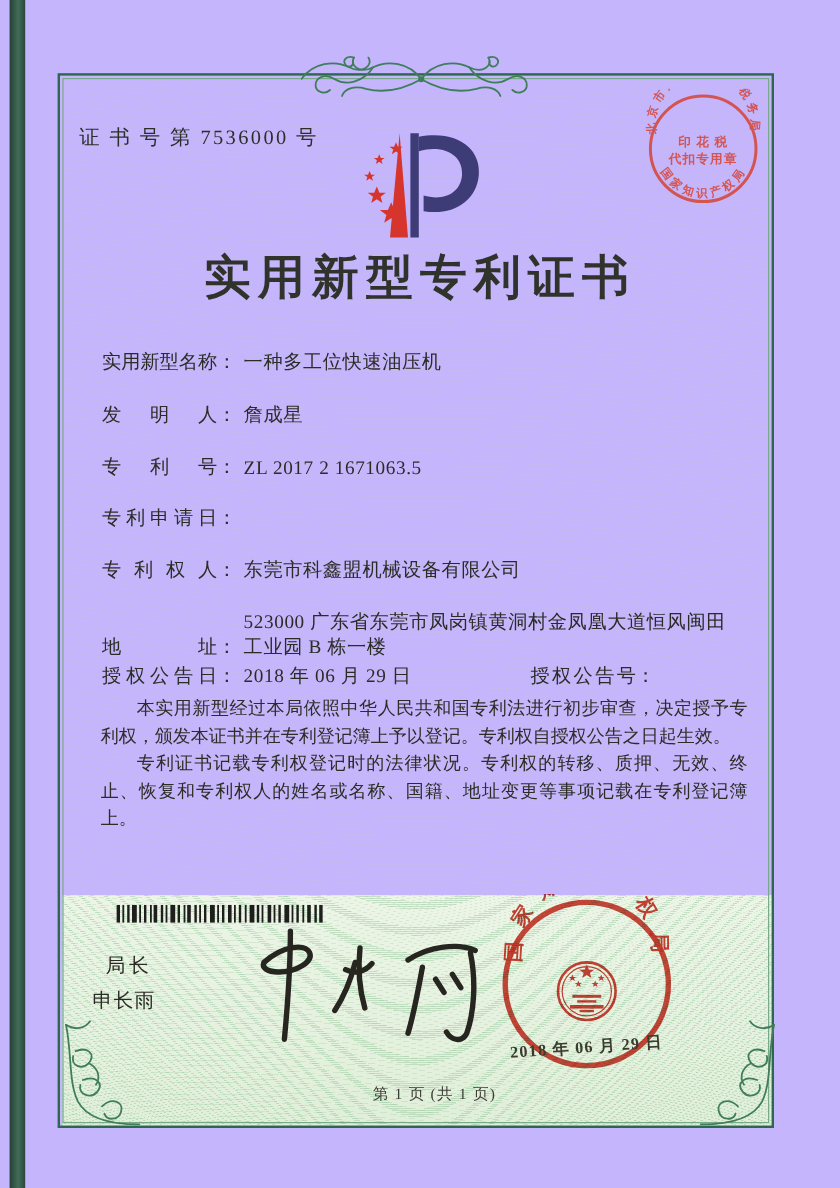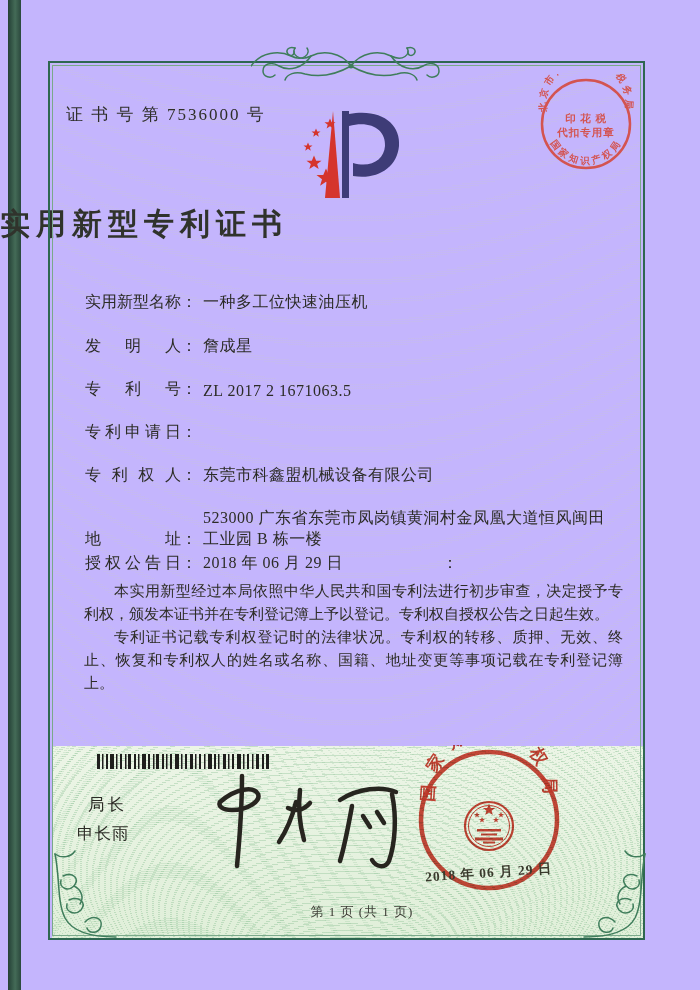--- a/index.html
+++ b/index.html
@@ -30,22 +30,22 @@
   .paper-waves{
     position:absolute;left:52px;top:64px;width:592px;height:682px;z-index:0;
     background-image:repeating-radial-gradient(ellipse 1000px 300px at 50% 160%, rgba(205,208,178,.14) 0 1px, rgba(0,0,0,0) 1px 7px);
   }
   .cert-no{
     position:absolute;left:66px;top:103px;font-size:17px;letter-spacing:2px;color:#2e2e29;z-index:3;
   }
   .logo{position:absolute;left:283px;top:108px;z-index:3;}
   .tax-stamp{position:absolute;left:536px;top:74px;z-index:5;opacity:.88;}
   .title{
-    position:absolute;left:0;top:204px;width:700px;z-index:3;
-    font-size:30px;font-weight:600;letter-spacing:6px;color:#30332c;
+    position:absolute;left:0;top:204px;width:700px;text-align:center;z-index:3;
+    font-size:39px;font-weight:600;letter-spacing:6px;color:#30332c;
   }
   .fields{position:absolute;left:0;top:0;width:700px;z-index:3;font-size:16px;}
   .frow{position:absolute;left:85px;display:flex;align-items:flex-end;}
   .flabel{
     display:inline-block;width:96px;text-align:justify;text-align-last:justify;
     color:#2c2c27;flex:none;
   }
   .fcolon{flex:none;margin-right:6px;}
   .fvalue{letter-spacing:.5px;}
   .addr2{margin-top:3px;}
@@ -183,20 +183,21 @@
       <span class="fvalue">
         <span>523000 广东省东莞市凤岗镇黄洞村金凤凰大道恒风闽田</span><br>
         <span class="addr2">工业园 B 栋一楼</span>
       </span>
     </div>
     <div class="frow" style="top:553px;width:560px">
       <span class="flabel">授权公告日</span>
         <span class="fcolon">：</span>
         <span class="fvalue">2018 年 06 月 29 日</span>
       <span class="grant2">
+        <span class="flabel">授权公告号</span>
           <span class="fcolon">：</span>
       </span>
     </div>
   </div>
 
   <div class="body-text">
     <p>本实用新型经过本局依照中华人民共和国专利法进行初步审查，决定授予专利权，颁发本证书并在专利登记簿上予以登记。专利权自授权公告之日起生效。</p>
     <p>专利证书记载专利权登记时的法律状况。专利权的转移、质押、无效、终止、恢复和专利权人的姓名或名称、国籍、地址变更等事项记载在专利登记簿上。</p>
   </div>
 

